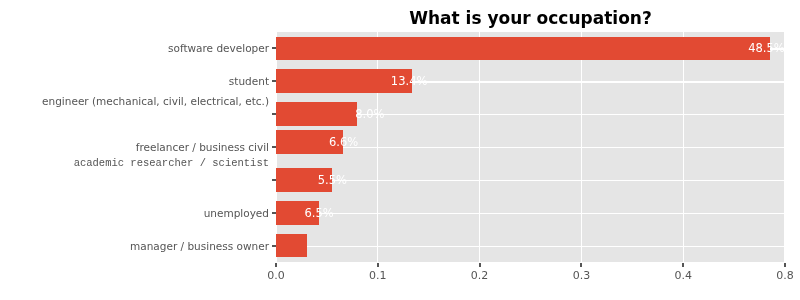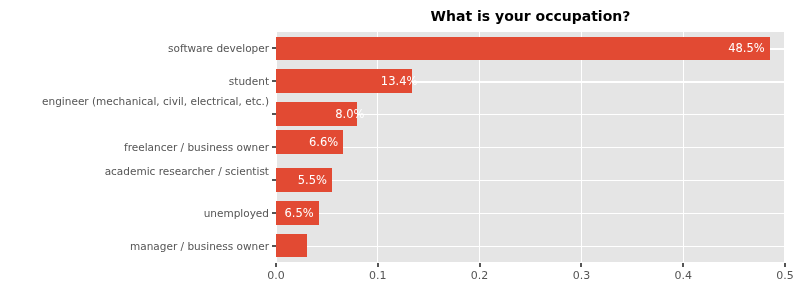--- a/index.html
+++ b/index.html
@@ -23,21 +23,21 @@
     background: #ffffff;
   }
 
   
   #chart-title {
     position: absolute;
     left: 276px;
     top: 8px;
     width: 509px;
     text-align: center;
-    font-size: 14px;
+    font-size: 17px;
     font-weight: bold;
     color: #000000;
     letter-spacing: 0px;
     white-space: nowrap;
   }
 
   
   #plot-area {
     position: absolute;
     left: 276px;
@@ -70,20 +70,21 @@
     background: #E24A33;
   }
   .bar-label {
     position: absolute;
     top: 50%;
     transform: translateY(-50%);
     font-size: 11.5px;
     color: #ffffff;
     white-space: nowrap;
     text-align: right;
+    padding-left: 20px;
   }
 
   
   .ytick-label {
     position: absolute;
     right: 800px;
     text-align: center;
     font-size: 10.5px;
     color: #555555;
     white-space: nowrap;
@@ -129,21 +130,21 @@
       <div class="gridline-v" style="left: 406.55px;"></div>
       <div class="gridline-v" style="left: 508.35px;"></div>
       <div style="position: absolute; left: 0px; width: 100%; height: 1.3px; background: rgb(255, 255, 255); top: 16.4286px;"></div>
       <div class="bar-row" style="top: 4.6px; height: 23.6571px;">
         <div class="bar" style="width: 493.73px; background: rgb(226, 74, 51);"></div>
         <div class="bar-label" style="left: 0px; width: 488.73px; color: rgb(255, 255, 255);">48.5%</div>
       </div>
       <div style="position: absolute; left: 0px; width: 100%; height: 1.3px; background: rgb(255, 255, 255); top: 49.2857px;"></div>
       <div class="bar-row" style="top: 37.4571px; height: 23.6571px;">
         <div class="bar" style="width: 136.412px; background: rgb(226, 74, 51);"></div>
-        <div class="bar-label" style="left: 10px; width: 131.412px; color: rgb(255, 255, 255);">13.4%</div>
+        <div class="bar-label" style="left: 0px; width: 131.412px; color: rgb(255, 255, 255);">13.4%</div>
       </div>
       <div style="position: absolute; left: 0px; width: 100%; height: 1.3px; background: rgb(255, 255, 255); top: 82.1429px;"></div>
       <div class="bar-row" style="top: 70.3143px; height: 23.6571px;">
         <div class="bar" style="width: 81.44px; background: rgb(226, 74, 51);"></div>
         <div class="bar-label" style="left: 12px; width: 76.44px; color: rgb(255, 255, 255);">8.0%</div>
       </div>
       <div style="position: absolute; left: 0px; width: 100%; height: 1.3px; background: rgb(255, 255, 255); top: 115px;"></div>
       <div class="bar-row" style="top: 98px; height: 23.6571px;">
         <div class="bar" style="width: 67.188px; background: rgb(226, 74, 51);"></div>
         <div class="bar-label" style="left: 0px; width: 62.188px; color: rgb(255, 255, 255);">6.6%</div>
@@ -165,34 +166,34 @@
     </div>
 
   <div id="axes-layer">
       <div class="ytick-mark" style="left: 272px; top: 48.4286px; background: rgb(85, 85, 85);"></div>
       <div class="ytick-label" style="right: 531px; top: 48.4286px; color: rgb(85, 85, 85);">software developer</div>
       <div class="ytick-mark" style="left: 272px; top: 81.2857px; background: rgb(85, 85, 85);"></div>
       <div class="ytick-label" style="right: 531px; top: 81.2857px; color: rgb(85, 85, 85);">student</div>
       <div class="ytick-mark" style="left: 272px; top: 114.143px; background: rgb(85, 85, 85);"></div>
       <div class="ytick-label" style="right: 531px; top: 101px; color: rgb(85, 85, 85);">engineer (mechanical, civil, electrical, etc.)</div>
       <div class="ytick-mark" style="left: 272px; top: 147px; background: rgb(85, 85, 85);"></div>
-      <div class="ytick-label" style="right: 531px; top: 147px; color: rgb(85, 85, 85);">freelancer / business owner</div>
+      <div class="ytick-label" style="right: 531px; top: 147px; color: rgb(85, 85, 85);">freelancer / business civil</div>
       <div class="ytick-mark" style="left: 272px; top: 179.857px; background: rgb(85, 85, 85);"></div>
-      <div class="ytick-label" style="right: 531px; top: 171px; color: rgb(85, 85, 85);">academic researcher / scientist</div>
+      <div class="ytick-label" style="right: 531px; top: 163px; color: rgb(85, 85, 85); font-family: Liberation Mono, monospace;">academic researcher / scientist</div>
       <div class="ytick-mark" style="left: 272px; top: 212.714px; background: rgb(85, 85, 85);"></div>
       <div class="ytick-label" style="right: 531px; top: 212.714px; color: rgb(85, 85, 85);">unemployed</div>
       <div class="ytick-mark" style="left: 272px; top: 245.571px; background: rgb(85, 85, 85);"></div>
       <div class="ytick-label" style="right: 531px; top: 245.571px; color: rgb(85, 85, 85);">manager / business owner</div>
       <div class="xtick-mark" style="left: 275px; background: rgb(85, 85, 85);"></div>
       <div class="xtick-label" style="left: 276px; color: rgb(85, 85, 85);">0.0</div>
       <div class="xtick-mark" style="left: 376.8px; background: rgb(85, 85, 85);"></div>
       <div class="xtick-label" style="left: 377.8px; color: rgb(85, 85, 85);">0.1</div>
       <div class="xtick-mark" style="left: 478.6px; background: rgb(85, 85, 85);"></div>
       <div class="xtick-label" style="left: 479.6px; color: rgb(85, 85, 85);">0.2</div>
       <div class="xtick-mark" style="left: 580.4px; background: rgb(85, 85, 85);"></div>
       <div class="xtick-label" style="left: 581.4px; color: rgb(85, 85, 85);">0.3</div>
       <div class="xtick-mark" style="left: 682.2px; background: rgb(85, 85, 85);"></div>
       <div class="xtick-label" style="left: 683.2px; color: rgb(85, 85, 85);">0.4</div>
       <div class="xtick-mark" style="left: 784px; background: rgb(85, 85, 85);"></div>
-      <div class="xtick-label" style="left: 785px; color: rgb(85, 85, 85);">0.5</div>
+      <div class="xtick-label" style="left: 785px; color: rgb(85, 85, 85);">0.8</div>
     </div>
 
 </div>
 
 </body></html>

